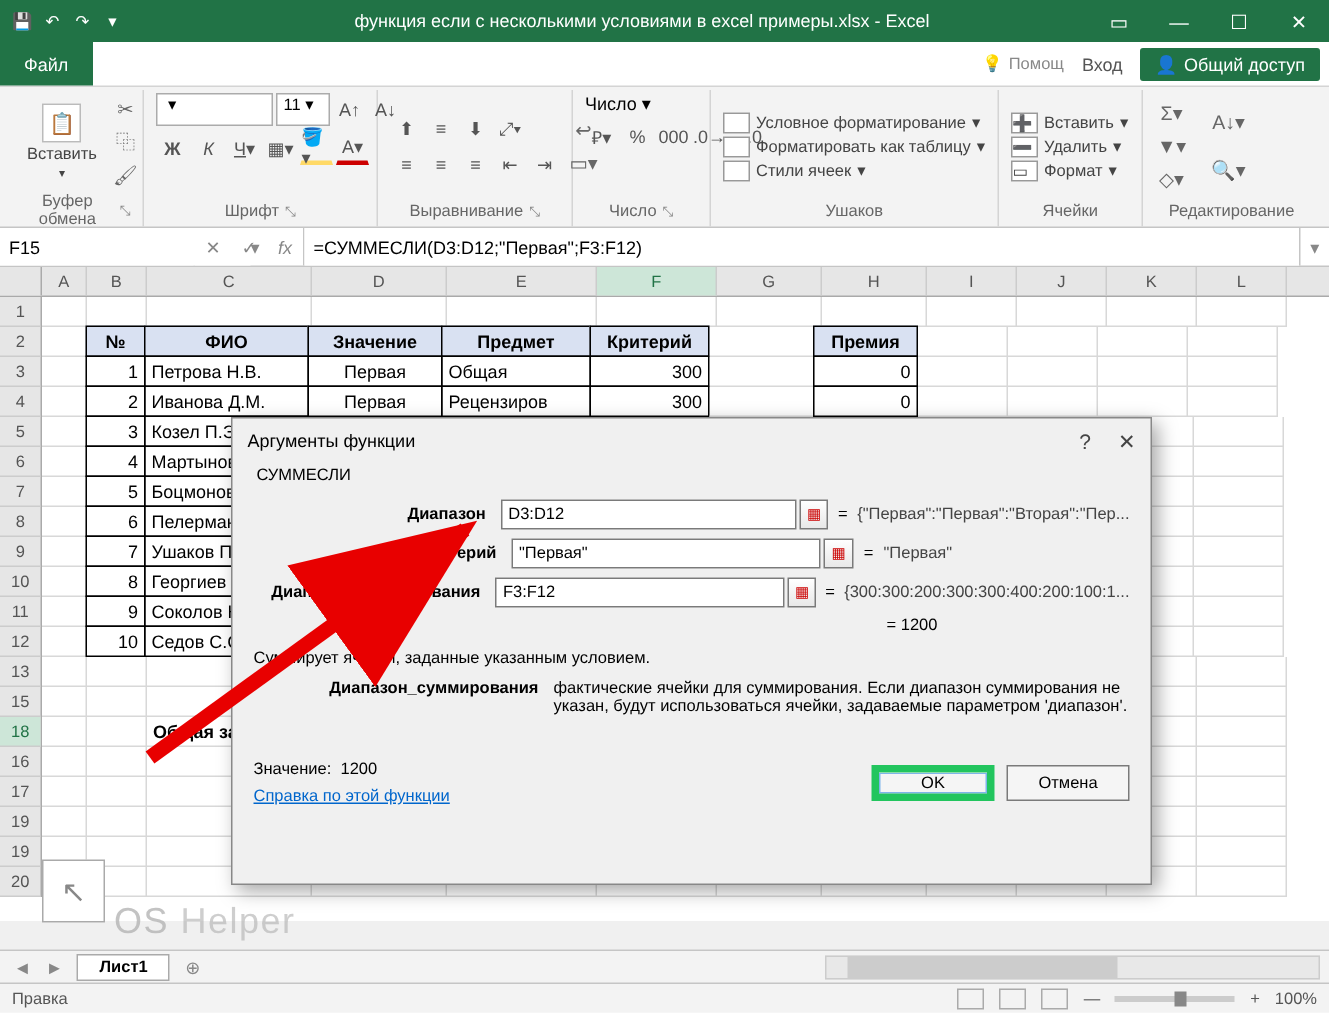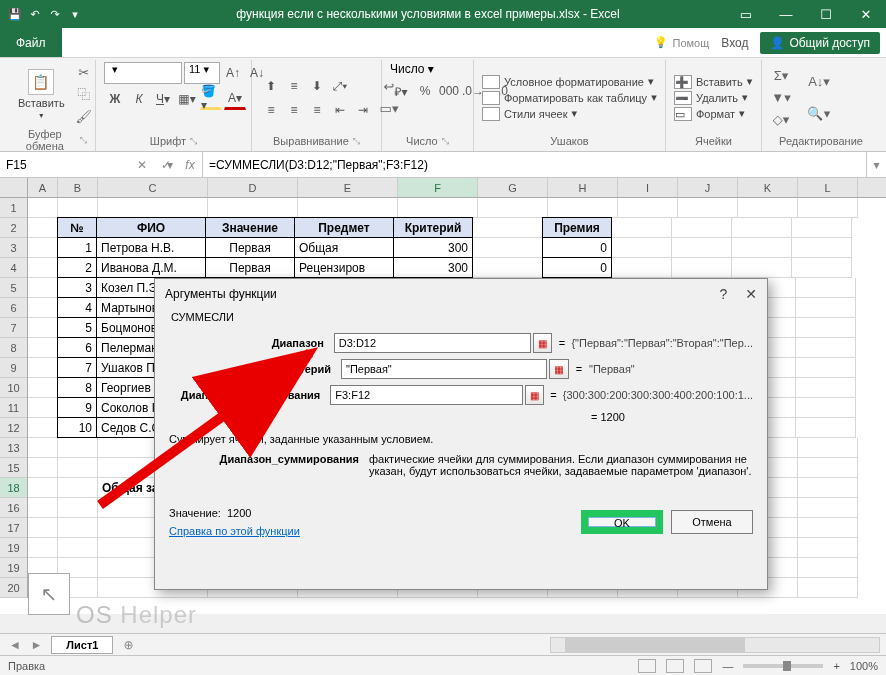--- a/index.html
+++ b/index.html
@@ -106,21 +106,21 @@
   .dlg-result { padding-left: 422px; font-size: 11px; margin: 4px 0 10px; }
   .dlg-desc { margin: 8px 0; font-size: 11px; }
   .dlg-arg-desc { display: flex; font-size: 11px; margin-bottom: 14px; }
   .dlg-arg-desc .lbl { width: 200px; text-align: right; padding-right: 10px; font-weight: bold; }
   .dlg-arg-desc .txt { flex: 1; }
   .dlg-footer { display: flex; align-items: center; padding: 6px 14px 12px; border-top: none; }
   .dlg-footer .val { font-size: 11px; }
   .dlg-footer .link { color: #0066cc; text-decoration: underline; font-size: 11px; margin-top: 6px; cursor: pointer; }
   .dlg-footer .btns { margin-left: auto; display: flex; gap: 8px; }
   .dlg-footer button { width: 82px; height: 24px; border: 1px solid #7a7a7a; background: #f5f5f5; font-size: 11px; }
-  .dlg-footer button.primary { border: 7px solid #22c55e; box-shadow: inset 0 0 0 1px #7eb4ea; }
+  .dlg-footer button.primary { border: 5px solid #22c55e; box-shadow: inset 0 0 0 1px #7eb4ea; }
 
   
   .arrow-overlay { position: absolute; left: 90px; top: 335px; width: 250px; height: 180px; pointer-events: none; }
 
   
   .cursor-ico { position: absolute; left: 28px; bottom: 60px; width: 42px; height: 42px; border: 1px solid #aaa; background: #fff; display: flex; align-items: center; justify-content: center; font-size: 20px; color: #888; }
 
   .watermark { position: absolute; left: 76px; bottom: 46px; font-size: 24px; color: rgba(180,180,180,0.65); font-weight: 200; letter-spacing: 1px; }
   .watermark .hl { color: rgba(180,180,180,0.8); }
 </style>

